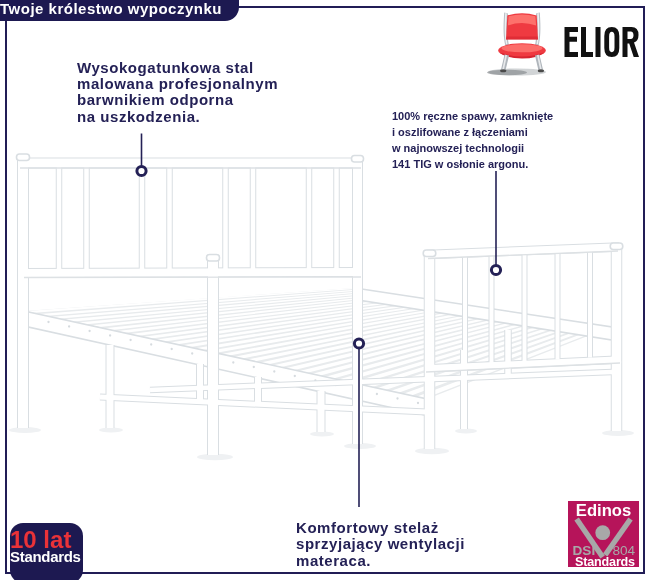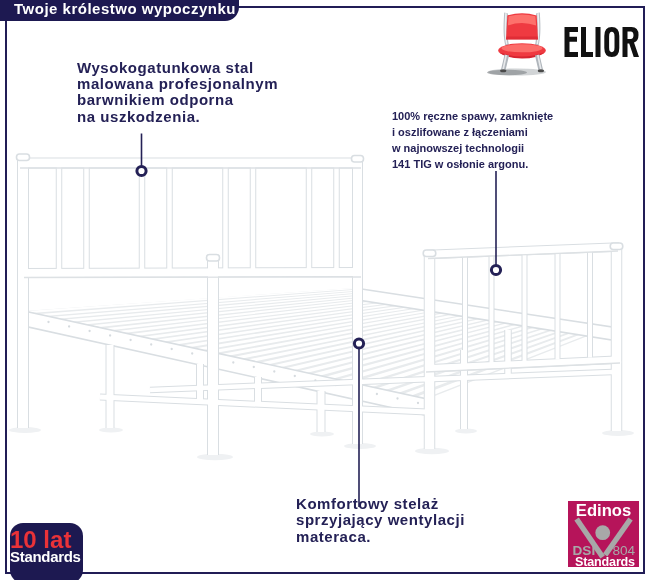--- a/index.html
+++ b/index.html
@@ -2,27 +2,27 @@
 <html><head>
 <meta charset="utf-8">
 <style>
   html,body{margin:0;padding:0}
   body{width:650px;height:580px;position:relative;background:#fff;
        font-family:"Liberation Sans",sans-serif;overflow:hidden}
   #frame{position:absolute;left:5px;top:6px;width:640px;height:568px;
          border:2px solid #211d56;box-sizing:border-box}
   #banner{position:absolute;left:0;top:0;width:239px;height:21px;background:#1d1951;
           border-radius:0 0 14px 0;color:#fff;font-weight:bold;font-size:15px;
-          line-height:18px;padding-left:14px;box-sizing:border-box;letter-spacing:.5px;
+          line-height:18px;padding-left:0;box-sizing:border-box;letter-spacing:.5px;
           white-space:nowrap}
   .note{position:absolute;color:#242156;font-weight:bold;font-size:15px;
         line-height:16.2px;letter-spacing:.2px;white-space:nowrap}
   #note1{left:77px;top:60px;letter-spacing:.55px}
   #note2{left:392px;top:108px;line-height:16.1px;letter-spacing:0;font-size:11px}
-  #note3{left:296px;top:496px;line-height:16.4px;letter-spacing:.55px}
+  #note3{left:296px;top:520px;line-height:16.4px;letter-spacing:.55px}
   #badge1{position:absolute;left:10px;top:523px;width:73px;height:60px;background:#1d1951;
           border-radius:13px;text-align:left}
   #badge1 .l1{color:#ea3238;font-weight:bold;font-size:24px;line-height:25px;margin-top:4px;letter-spacing:0px}
   #badge1 .l2{color:#fff;font-weight:bold;font-size:15px;line-height:15px;margin-top:-3px;letter-spacing:-0.3px}
   #badge2{position:absolute;left:568px;top:501px;width:71px;height:66px;background:#b6145a}
 </style>
 </head>
 <body>
 
 <svg id="bed" width="650" height="580" viewBox="0 0 650 580" style="position:absolute;left:0;top:0" fill="none" stroke-linecap="butt">

